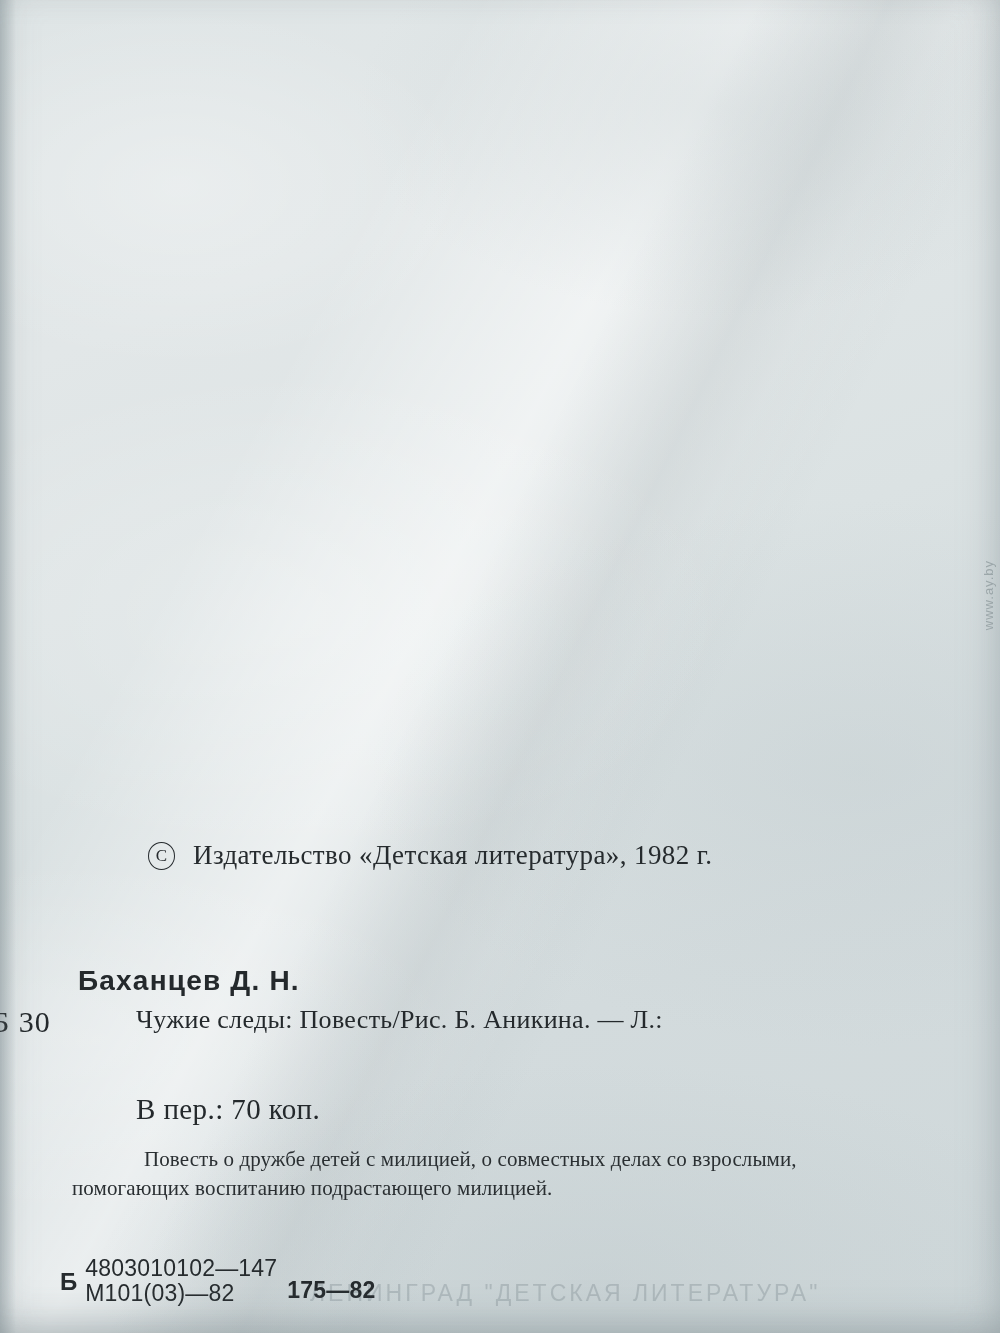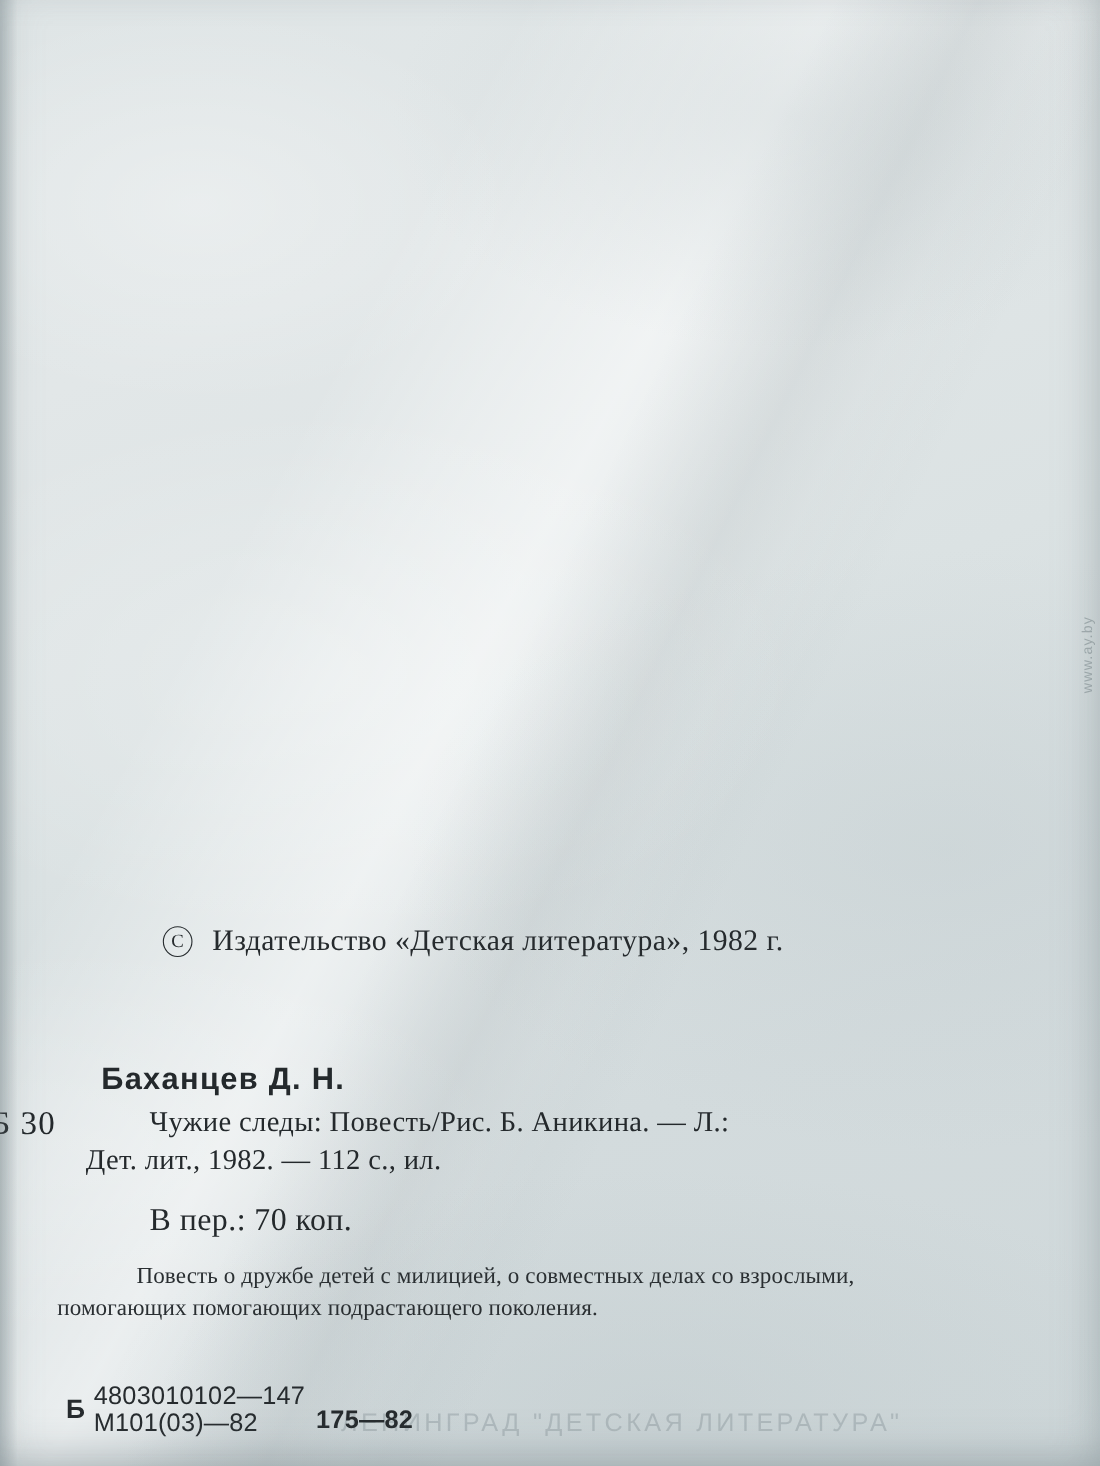--- a/index.html
+++ b/index.html
@@ -125,21 +125,20 @@
   }
   .cip-author {
     position: absolute;
     left: 78px;
     top: 0;
     font-family: "Liberation Sans", sans-serif;
     font-weight: bold;
     font-size: 28px;
     letter-spacing: 1.2px;
     color: #24292c;
-    margin-left: 14px;
   }
   .cip-classmark {
     position: absolute;
     left: -8px;
     top: 40px;
     font-size: 30px;
     color: #24292c;
     letter-spacing: 1px;
   }
   .cip-desc {
@@ -159,21 +158,21 @@
   .cip-price {
     position: absolute;
     left: 136px;
     top: 128px;
     font-size: 29px;
     color: #24292c;
     letter-spacing: 0.4px;
   }
   .cip-annotation {
     position: absolute;
-    left: 52px;
+    left: 72px;
     top: 180px;
     width: 858px;
     font-size: 21px;
     line-height: 1.38;
     color: #2a2f32;
     letter-spacing: 0.1px;
   }
   .cip-annotation .indent-first {
     display: block;
     text-indent: 72px;
@@ -253,28 +252,27 @@
     <span>Издательство «Детская литература», 1982 г.</span>
   </div>
 
   <div class="cip-block">
     <div class="cip-author">Баханцев Д. Н.</div>
 
     <div class="cip-classmark">Б 30</div>
 
     <div class="cip-desc">
       <span class="indent-first">Чужие следы: Повесть/Рис. Б. Аникина. — Л.:</span>
-      <span>Дет. лит., 1982. — 112 с., ил.</span>
     </div>
 
     <div class="cip-price">В пер.: 70 коп.</div>
 
     <div class="cip-annotation">
       <span class="indent-first">Повесть о дружбе детей с милицией, о совместных делах со взрослыми,</span>
-      <span>помогающих помогающих подрастающего поколения.</span>
+      <span>помогающих воспитанию подрастающего милицией.</span>
     </div>
   </div>
 
   <div class="ghost-text">ЛЕНИНГРАД "ДЕТСКАЯ ЛИТЕРАТУРА"</div>
 
   <div class="imprint">
     <span class="imprint-prefix">Б</span>
     <span class="imprint-fraction">
       <span>4803010102—147</span>
       <span>M101(03)—82</span>

